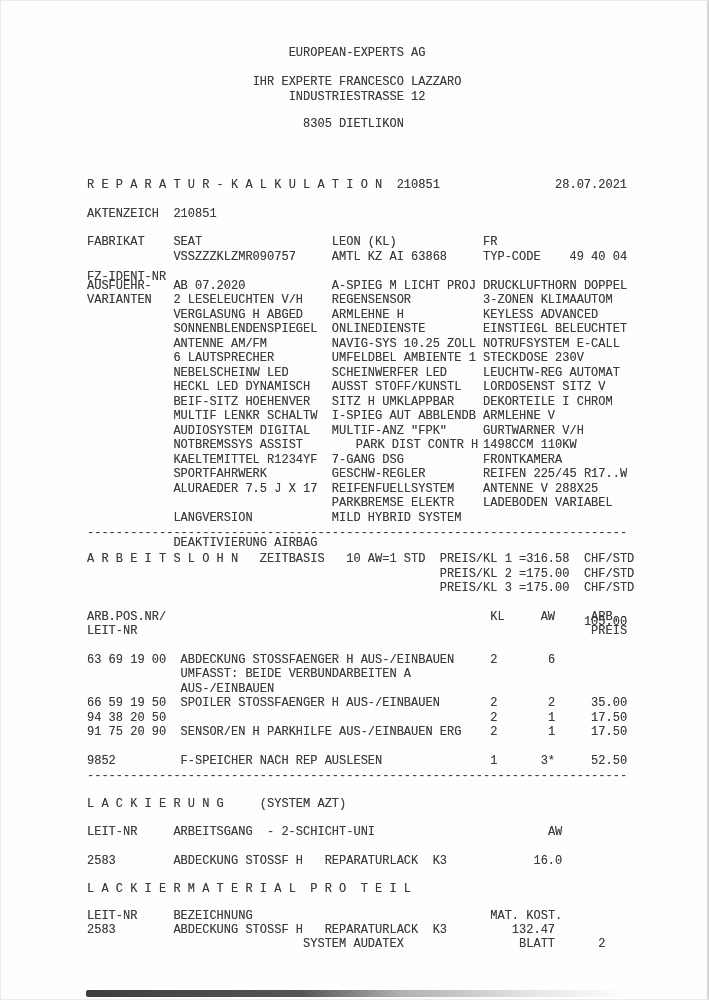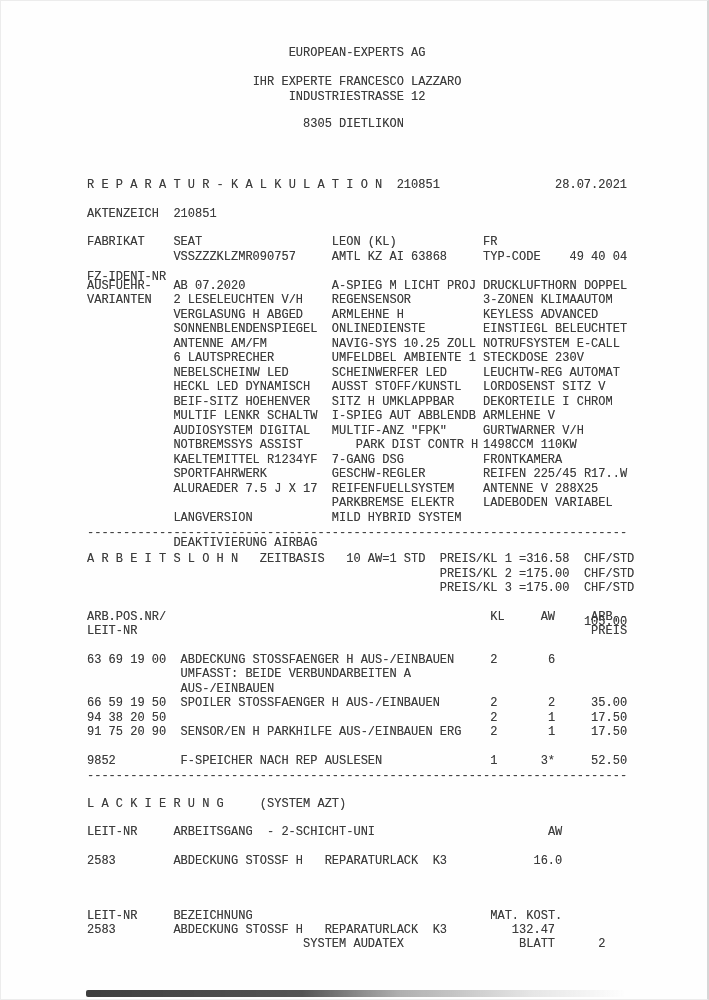--- a/index.html
+++ b/index.html
@@ -80,20 +80,21 @@
   <span class="tk" style="top: 824px; left: calc(0ch + 86px);">LEIT-NR</span>
   <span class="tk" style="top: 824px; left: calc(12ch + 86px);">ARBEITSGANG</span>
   <span class="tk" style="top: 824px; left: calc(25ch + 86px);">- 2-SCHICHT-UNI</span>
   <span class="tk" style="top: 824px; left: calc(64ch + 86px);">AW</span>
   <span class="tk" style="top: 852.5px; left: calc(0ch + 86px);">2583</span>
   <span class="tk" style="top: 852.5px; left: calc(12ch + 86px);">ABDECKUNG STOSSF H</span>
   <span class="tk" style="top: 852.5px; left: calc(33ch + 86px);">REPARATURLACK</span>
   <span class="tk" style="top: 852.5px; left: calc(48ch + 86px);">K3</span>
   <span class="tk" style="top: 852.5px; left: calc(62ch + 86px);">16.0</span>
 
+  <span class="tk" style="top: 880.5px; left: calc(0ch + 86px);">L A C K I E R M A T E R I A L  P R O  T E I L</span>
   <span class="tk" style="top: 907.5px; left: calc(0ch + 86px);">LEIT-NR</span>
   <span class="tk" style="top: 907.5px; left: calc(12ch + 86px);">BEZEICHNUNG</span>
   <span class="tk" style="top: 907.5px; left: calc(56ch + 86px);">MAT. KOST.</span>
   <span class="tk" style="top: 921.5px; left: calc(0ch + 86px);">2583</span>
   <span class="tk" style="top: 921.5px; left: calc(12ch + 86px);">ABDECKUNG STOSSF H</span>
   <span class="tk" style="top: 921.5px; left: calc(33ch + 86px);">REPARATURLACK</span>
   <span class="tk" style="top: 921.5px; left: calc(48ch + 86px);">K3</span>
   <span class="tk" style="top: 921.5px; left: calc(59ch + 86px);">132.47</span>
 
   <span class="tk" style="top: 935.5px; left: calc(30ch + 86px);">SYSTEM AUDATEX</span>

